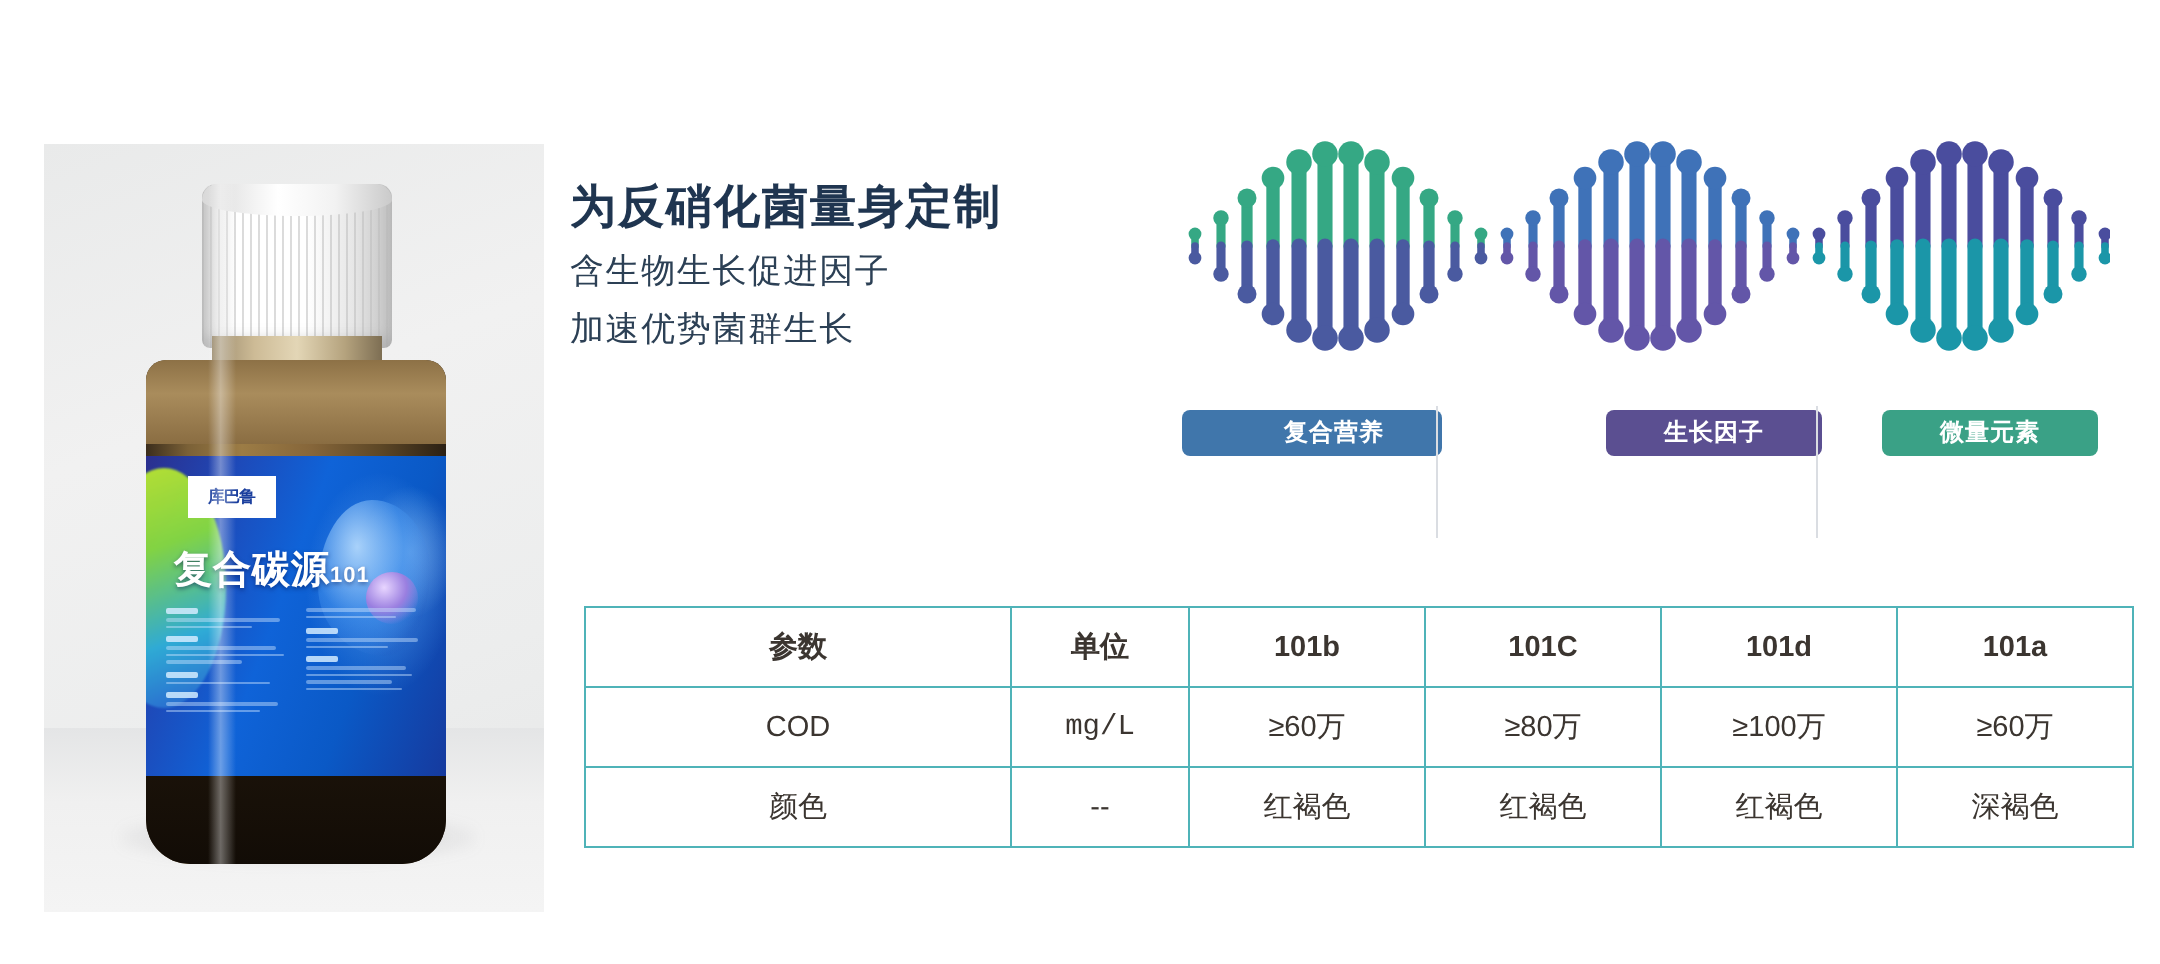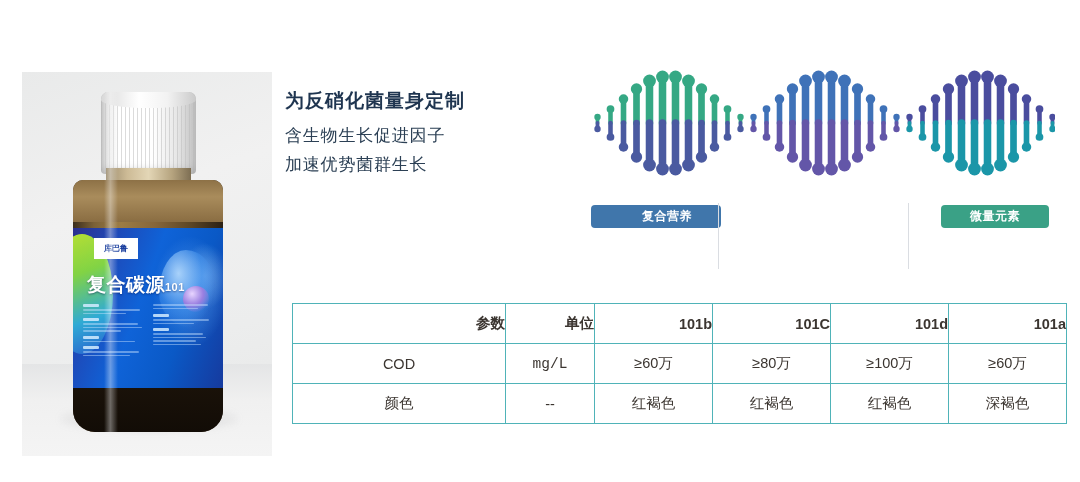--- a/index.html
+++ b/index.html
@@ -210,21 +210,21 @@
     height: 100%;
     background: linear-gradient(90deg, rgba(255,255,255,0) 0%, rgba(255,255,255,0.38) 45%, rgba(255,255,255,0) 100%);
     pointer-events: none;
   }
 
   
   #headline {
     position: absolute;
     left: 285px;
     top: 88px;
-    font-size: 19px;
+    font-size: 23px;
     font-weight: bold;
     color: #1f3550;
     letter-spacing: 1px;
     white-space: nowrap;
   }
   #subtext {
     position: absolute;
     left: 285px;
     top: 121px;
     font-size: 17px;
@@ -290,21 +290,20 @@
     text-align: center;
     vertical-align: middle;
     color: #3b3530;
     font-size: 14.5px;
     background: #ffffff;
     padding: 0;
   }
   #spec-table tr.header-row td,
   #spec-table td.bold-cell {
     font-weight: bold;
-    text-align: right;
   }
   #spec-table td.c0 { width: 212px; }
   #spec-table td.c1 { width: 88px; }
   #spec-table td.c2, #spec-table td.c3,
   #spec-table td.c4, #spec-table td.c5 { width: 117px; }
 </style>
 </head>
 <body>
 
 <div id="product-photo">
@@ -513,20 +512,23 @@
       <line x1="467.5" y1="61" x2="467.5" y2="67" stroke="#1b96a8" stroke-width="3.776" stroke-linecap="round"></line>
       <circle cx="467.5" cy="55" r="3.2" fill="#4a4d9e"></circle>
       <circle cx="467.5" cy="67" r="3.2" fill="#1b96a8"></circle>
     </svg>
 </div>
 
 <div id="badge-row">
     <div class="badge" style="left: 6px; width: 86px; background: rgb(64, 118, 171); padding-left: 33px;">
       <span>复合营养</span>
     </div>
+    <div class="badge" style="left: 218px; width: 86px; background: rgb(91, 79, 145);">
+      <span>生长因子</span>
+    </div>
     <div class="badge" style="left: 356px; width: 86px; background: rgb(58, 161, 134);">
       <span>微量元素</span>
     </div>
     <div class="divider" style="left: 133px;"></div>
     <div class="divider" style="left: 323px;"></div>
   </div>
 
 <table id="spec-table">
   <tbody>
       <tr class="header-row">

